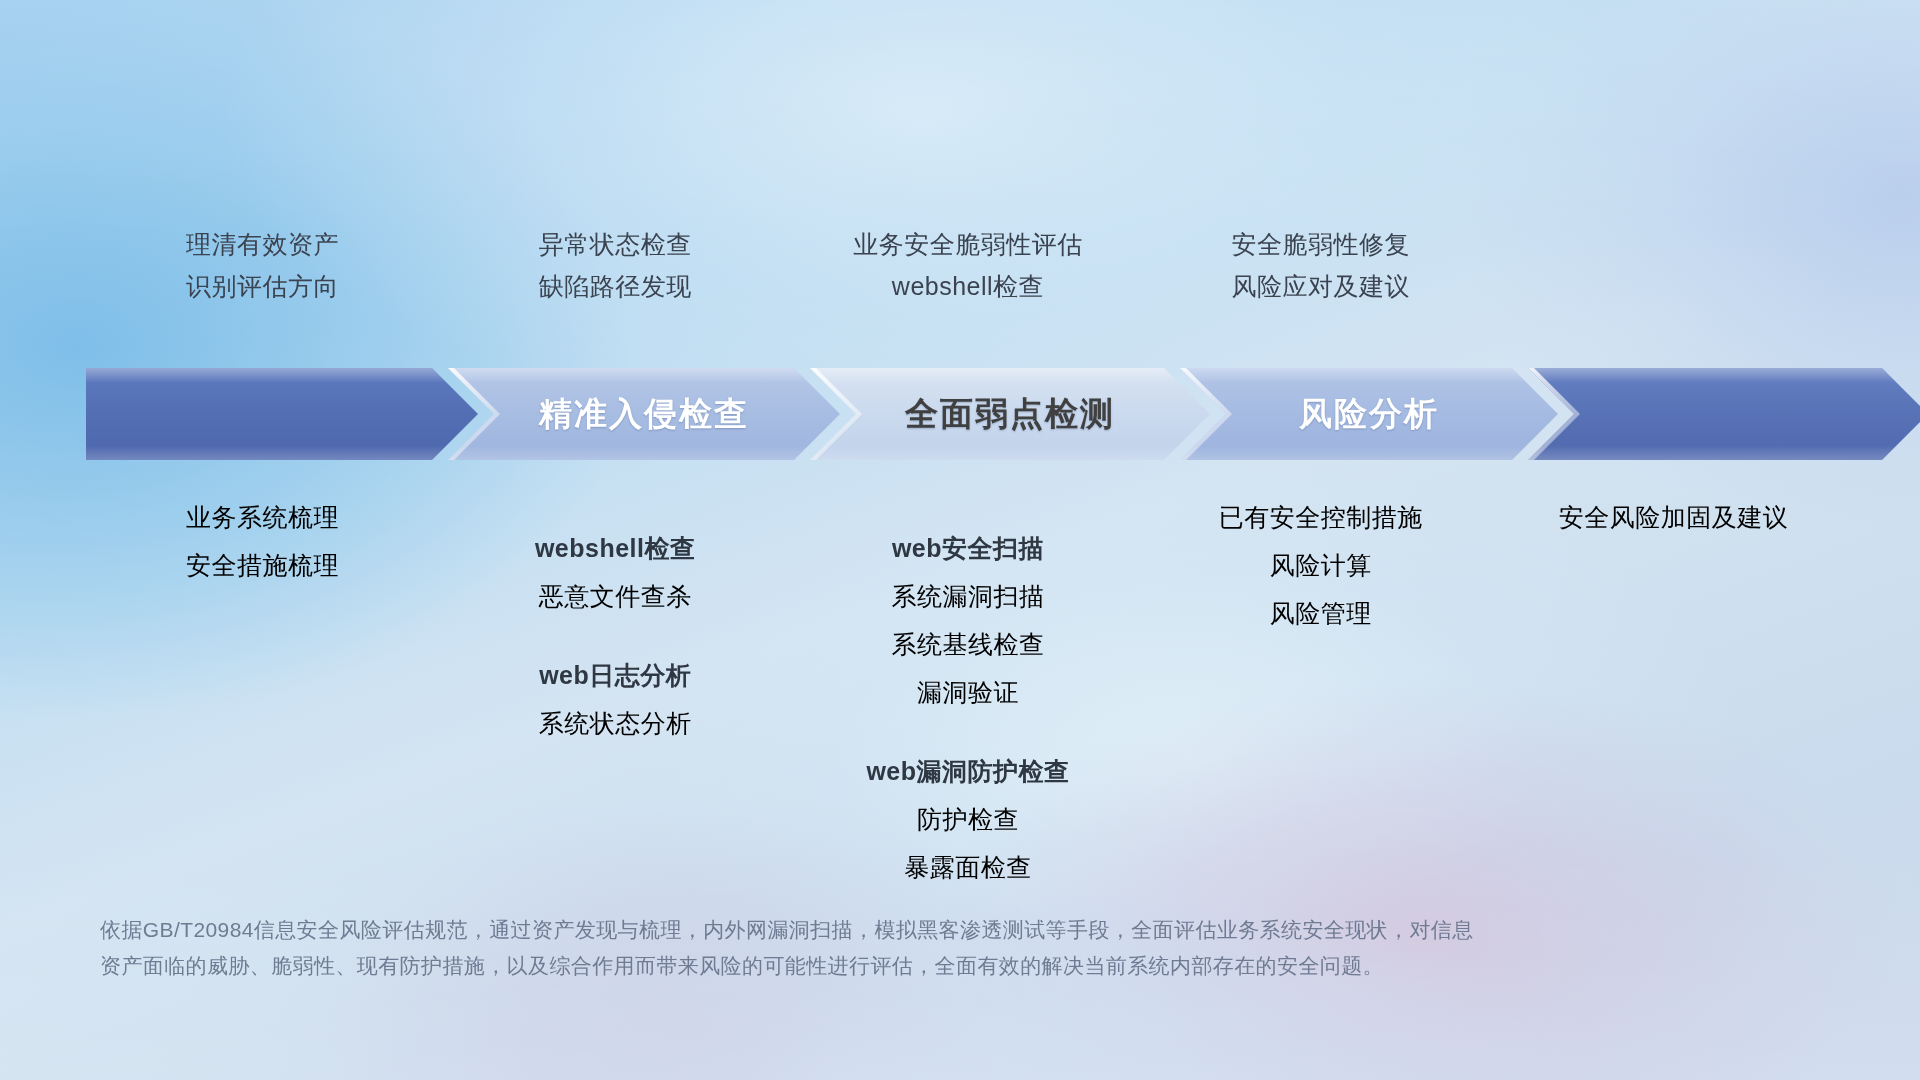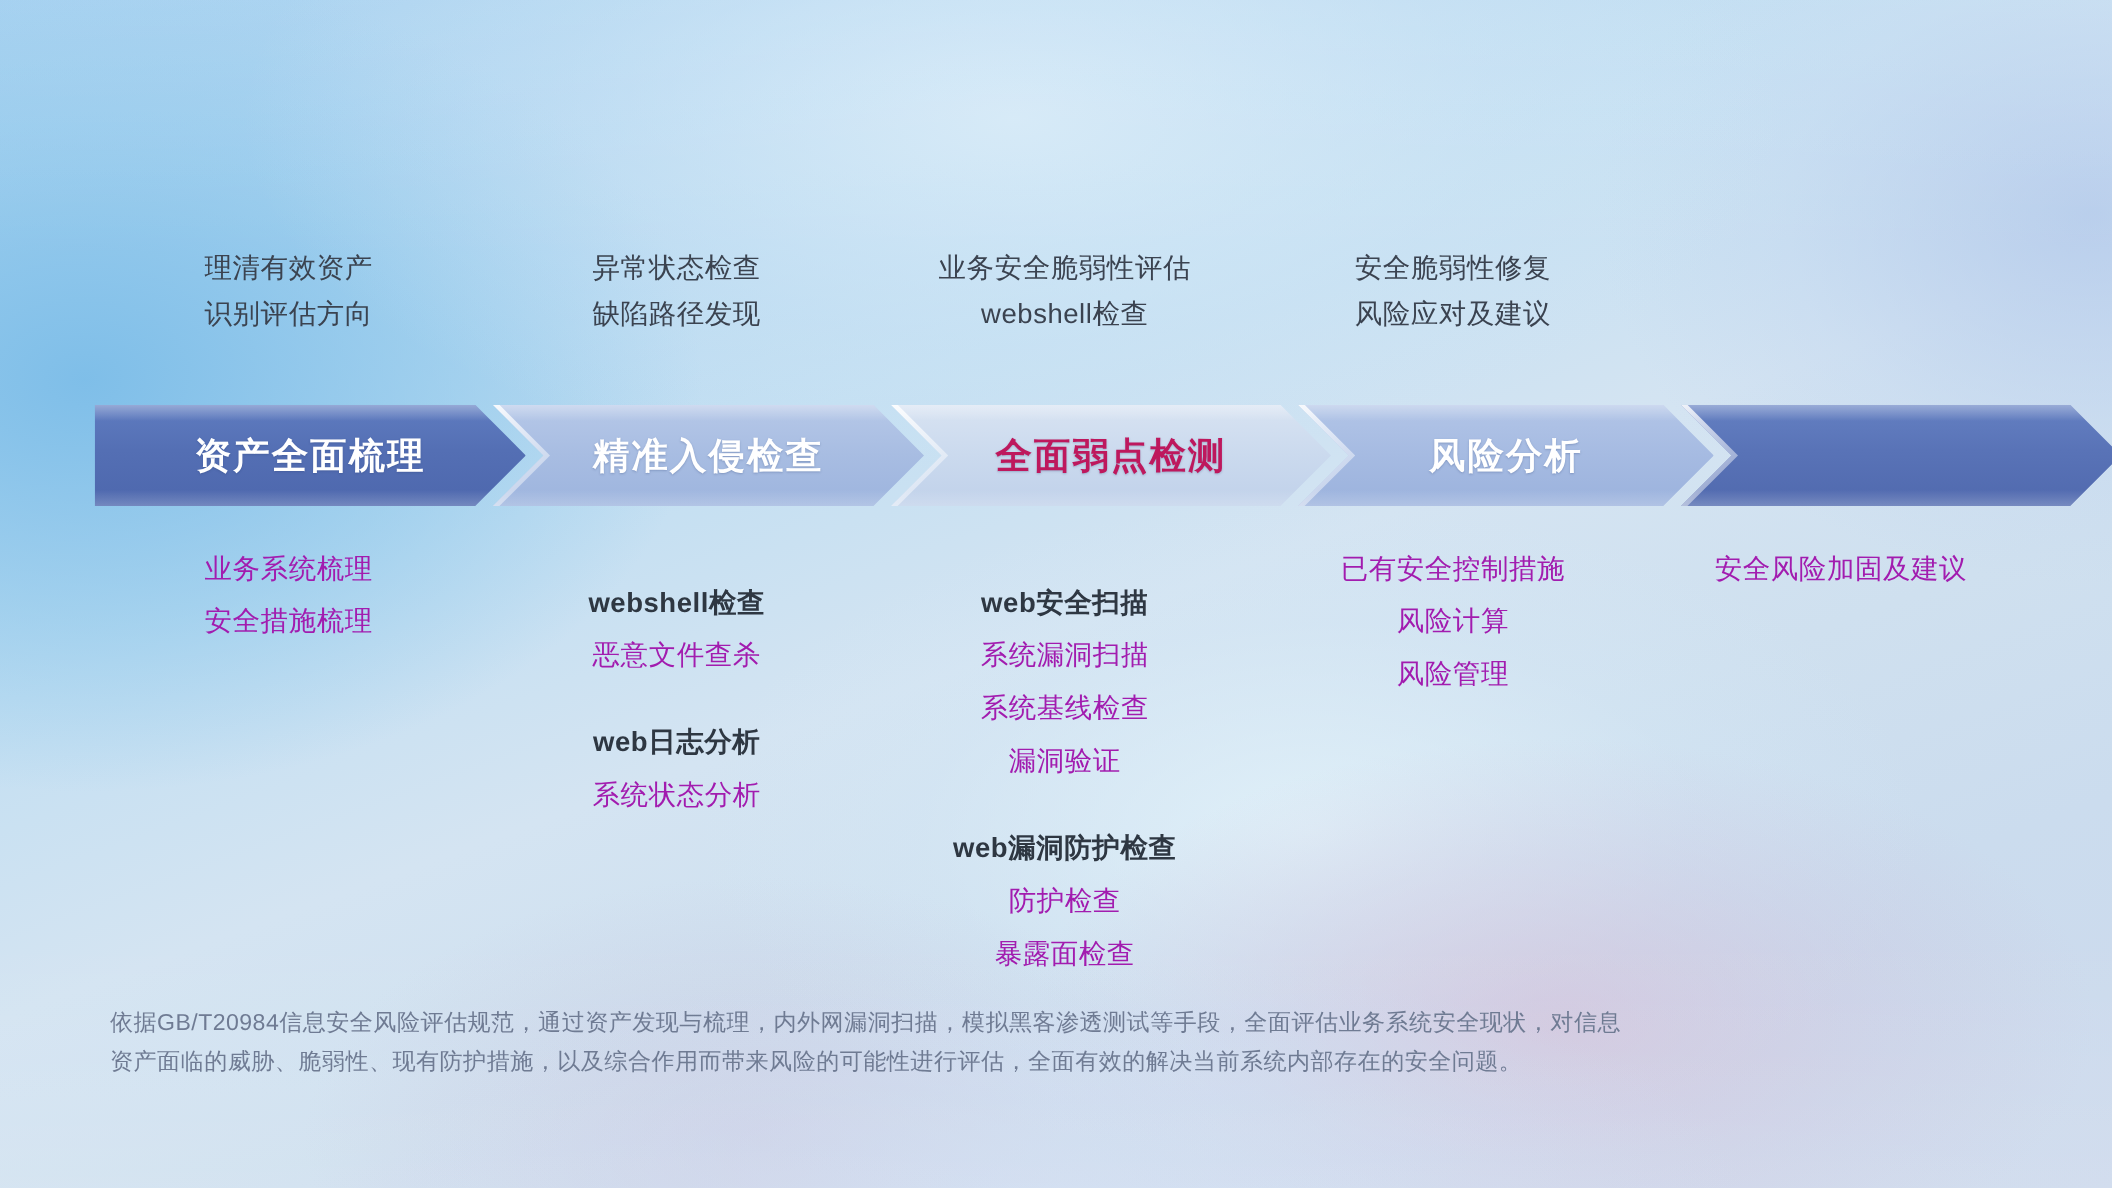--- a/index.html
+++ b/index.html
@@ -167,21 +167,21 @@
     background: linear-gradient(180deg, #b6c8e8 0%, #a8bde2 48%, #9db4de 100%);
   }
   .fill-mid2 {
     background: linear-gradient(180deg, #b2c5e7 0%, #a6bbe2 48%, #9bb2dd 100%);
   }
   .fill-light {
     background: linear-gradient(180deg, #d8e3f2 0%, #cbdaee 48%, #c0d1ea 100%);
   }
 
   .txt-white { color: #ffffff; }
-  .txt-blue  { color: #be185d; text-shadow: 0 1px 1px rgba(255,255,255,0.55); }
+  .txt-blue  { color: #404040; text-shadow: 0 1px 1px rgba(255,255,255,0.55); }
 
   
   .edge {
     position: absolute;
     inset: 0;
     z-index: 2;
     pointer-events: none;
     background: linear-gradient(180deg, rgba(255,255,255,0.35) 0%, rgba(255,255,255,0.0) 16%,
                 rgba(255,255,255,0.0) 84%, rgba(255,255,255,0.22) 100%);
   }
@@ -212,21 +212,21 @@
     align-items: start;
   }
   .list-col {
     display: flex;
     flex-direction: column;
     align-items: center;
     gap: 23px;
   }
   .list-item {
     font-size: 25px;
-    color: #a21caf;
+    color: #000000;
     letter-spacing: 0.5px;
     line-height: 1;
     white-space: nowrap;
   }
   .list-item.strong {
     font-weight: bold;
     color: #2e3742;
     margin-top: 31px;
   }
 
@@ -284,21 +284,20 @@
         <div class="note-item">风险应对及建议</div>
       </div>
 
     </div>
 
     <div class="band">
 
       <div class="chev" style="left:0px;   width:392px;">
         <div class="plate shape-first fill-dark"></div>
         <div class="edge shape-first"></div>
-        <span class="label txt-white">资产全面梳理</span>
       </div>
 
       <div class="chev" style="left:362px; width:392px;">
         <div class="plate shape-mid fill-mid"></div>
         <div class="edge shape-mid"></div>
         <span class="label txt-white">精准入侵检查</span>
       </div>
       <div class="gap-arrow" style="left:362px;"></div>
 
       <div class="chev" style="left:724px; width:400px;">

